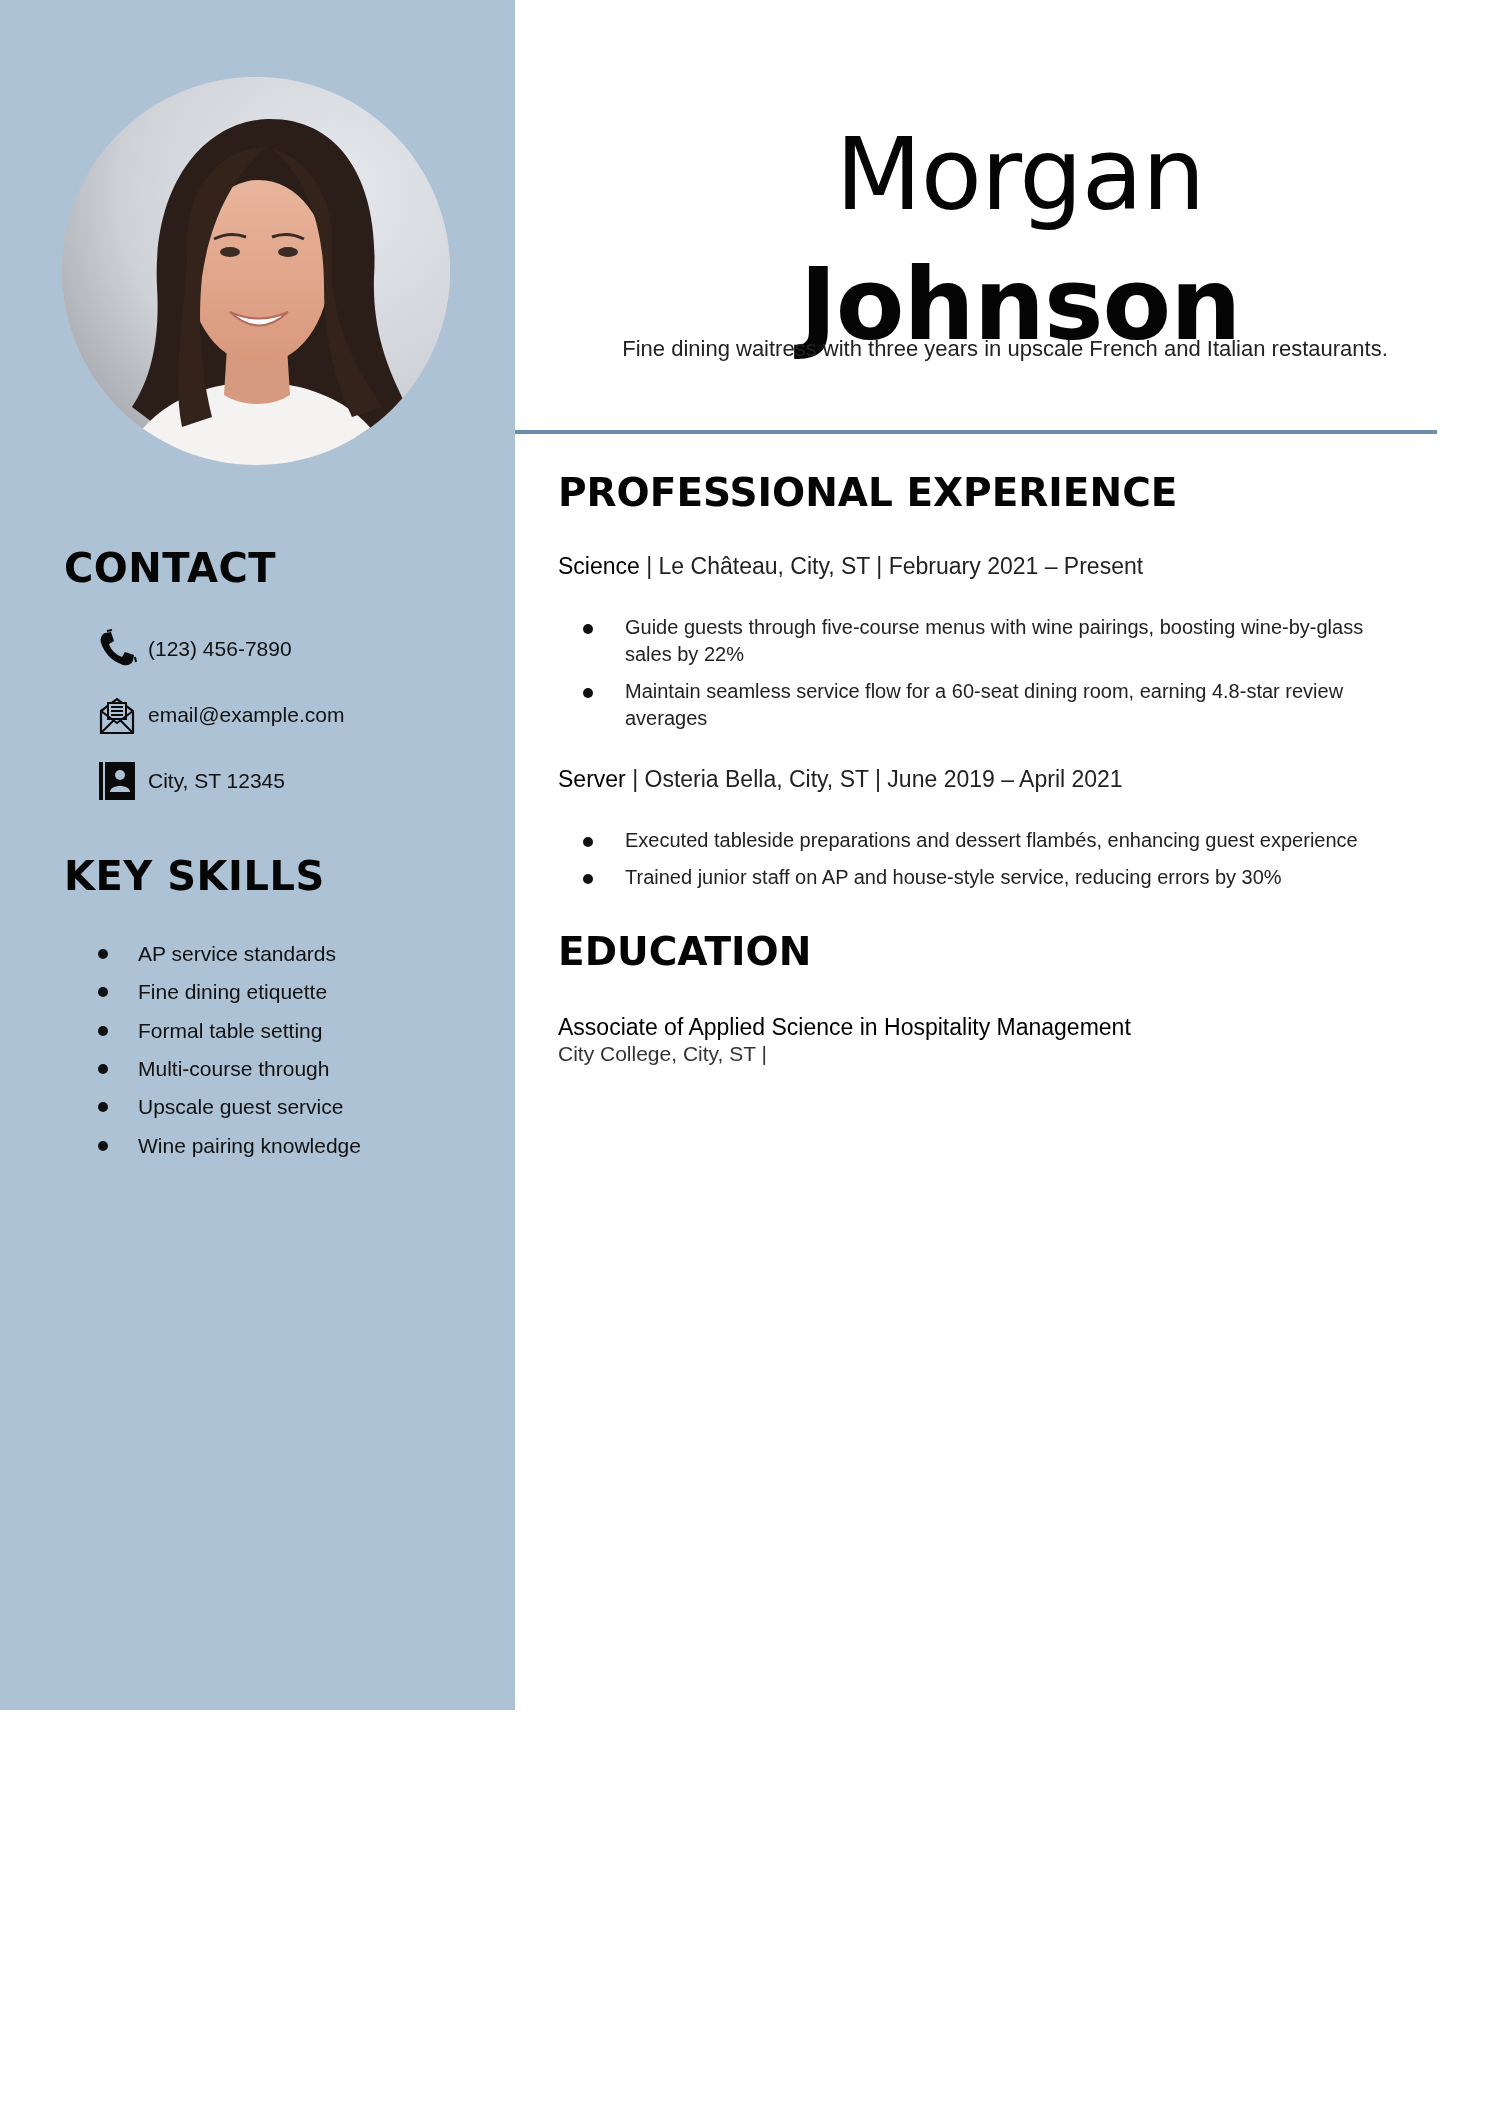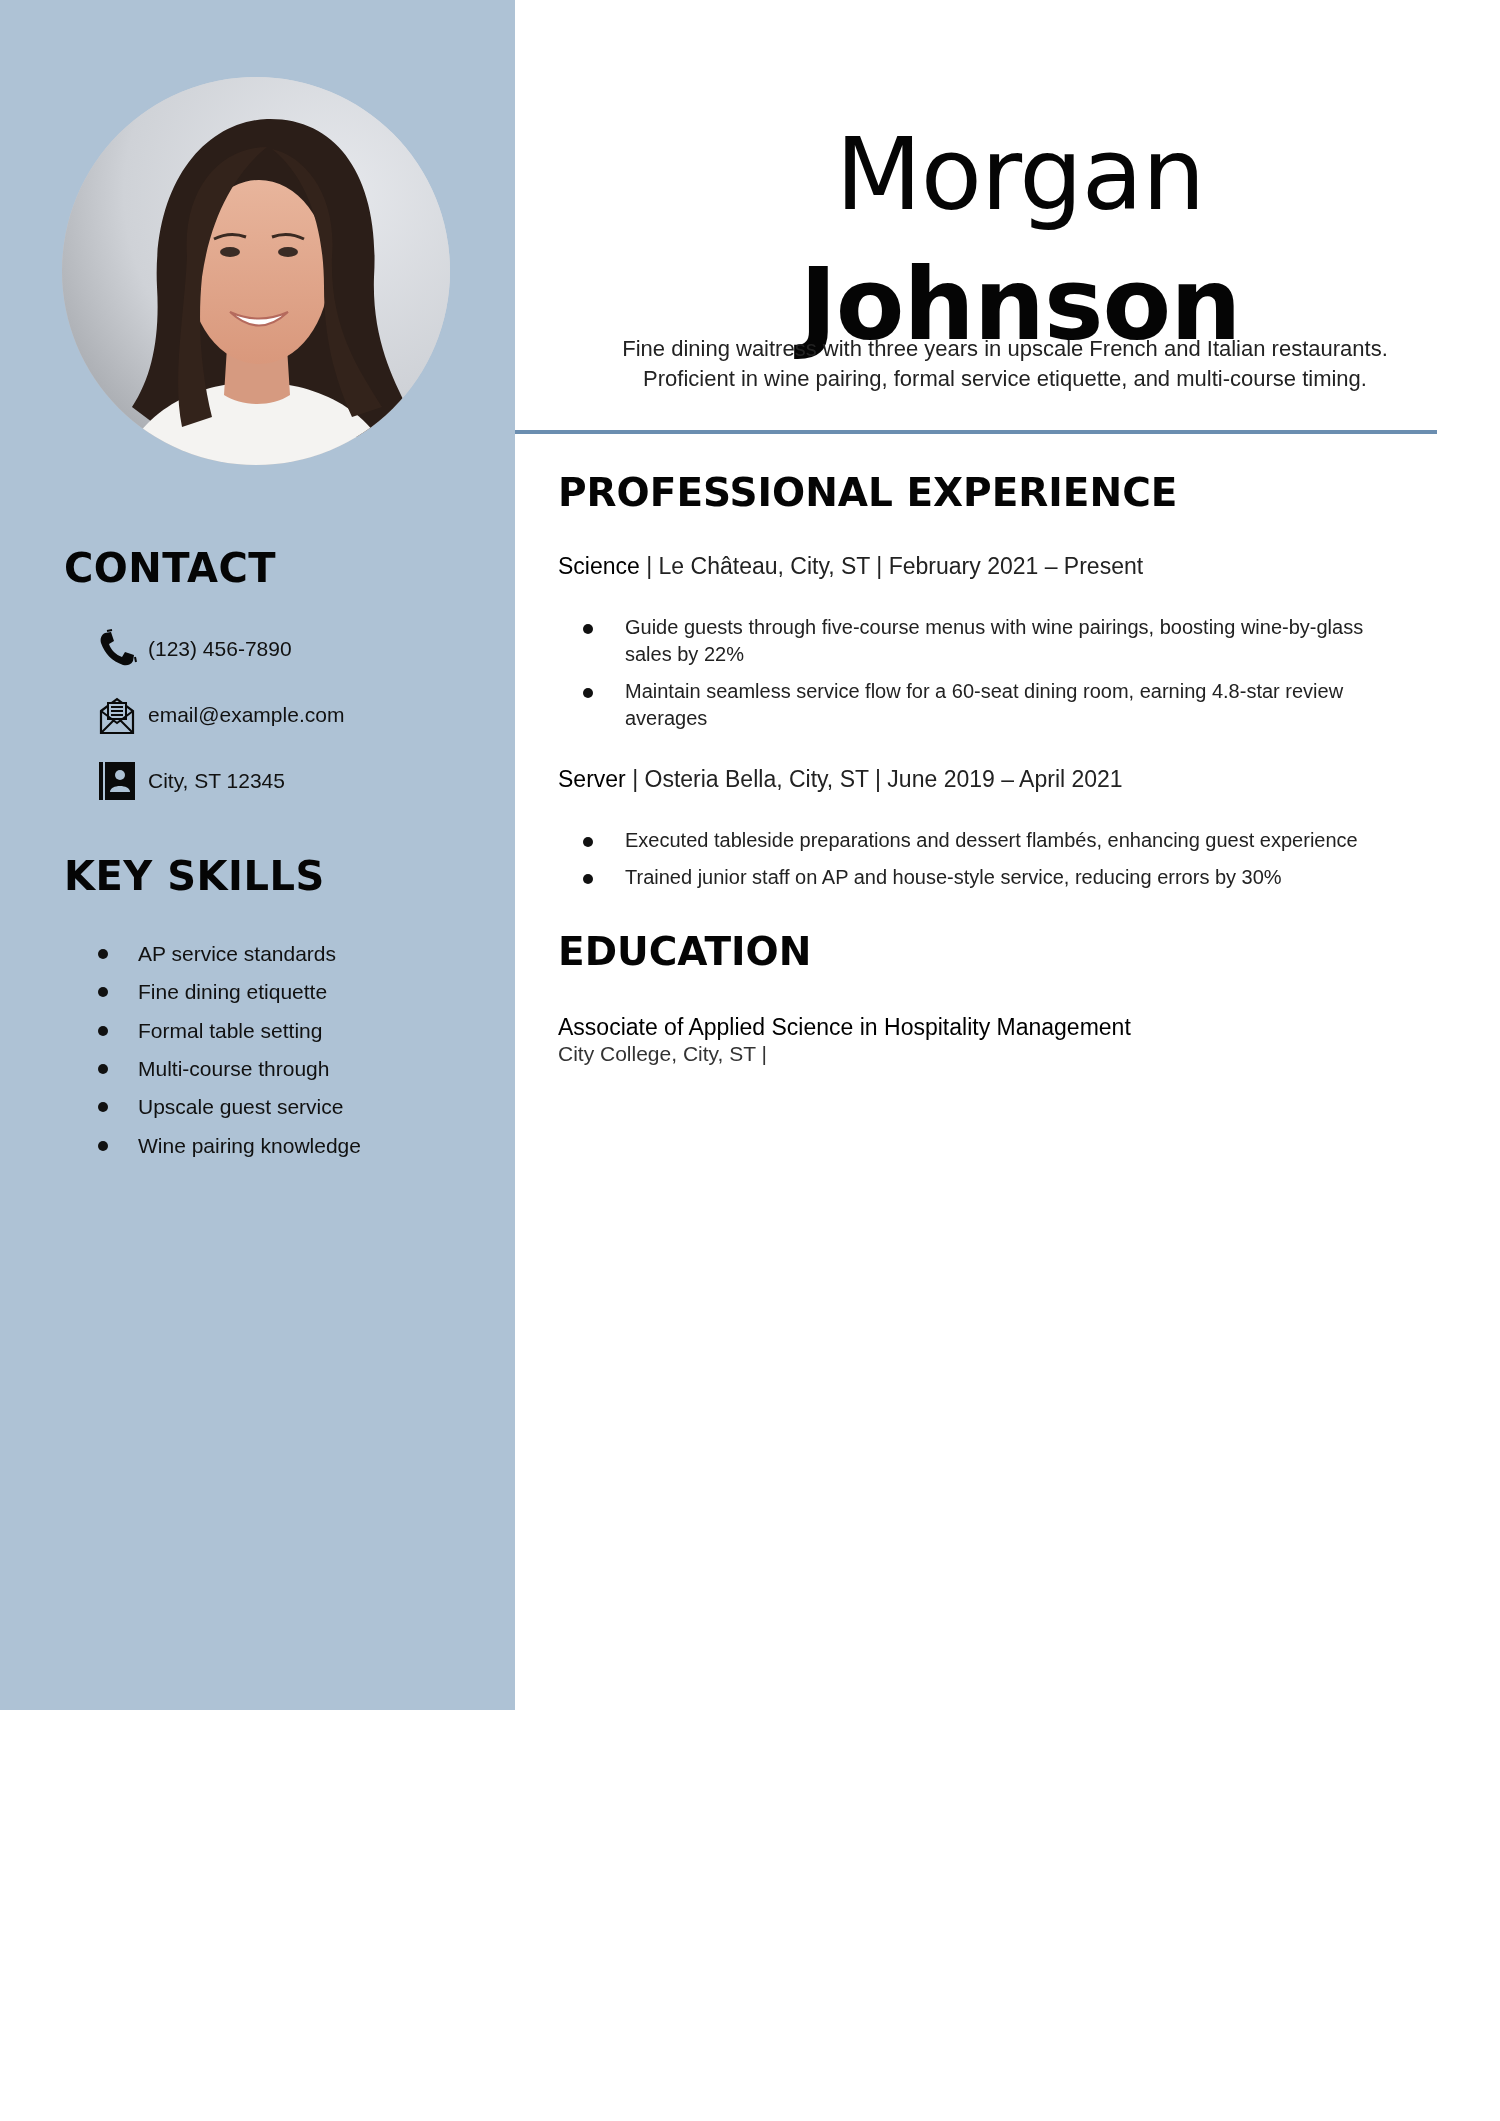--- a/index.html
+++ b/index.html
@@ -172,21 +172,20 @@
 </div>
 
 <div class="main">
   <div class="name">
     <span class="first">Morgan</span>
     <span class="last">Johnson</span>
   </div>
 
   <div class="summary">
     <div>Fine dining waitress with three years in upscale French and Italian restaurants.</div>
-    <div>Proficient in wine pairing, formal service etiquette, and multi-course timing.</div>
   </div>
 
   <div class="divider"></div>
 
   <div class="section-title" style="top:470px;">PROFESSIONAL EXPERIENCE</div>
 
   <div class="job-line" style="top:553px;">
     <span class="role">Science</span><span> | Le Château, City, ST | February 2021 – Present</span>
   </div>
   <ul class="bullets" style="top:614px;">

